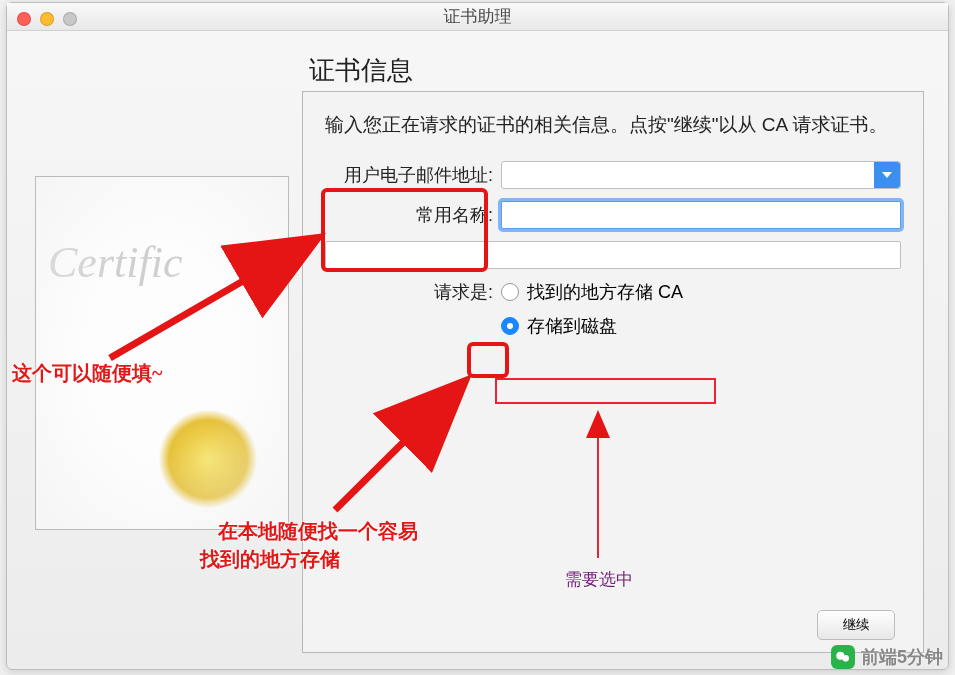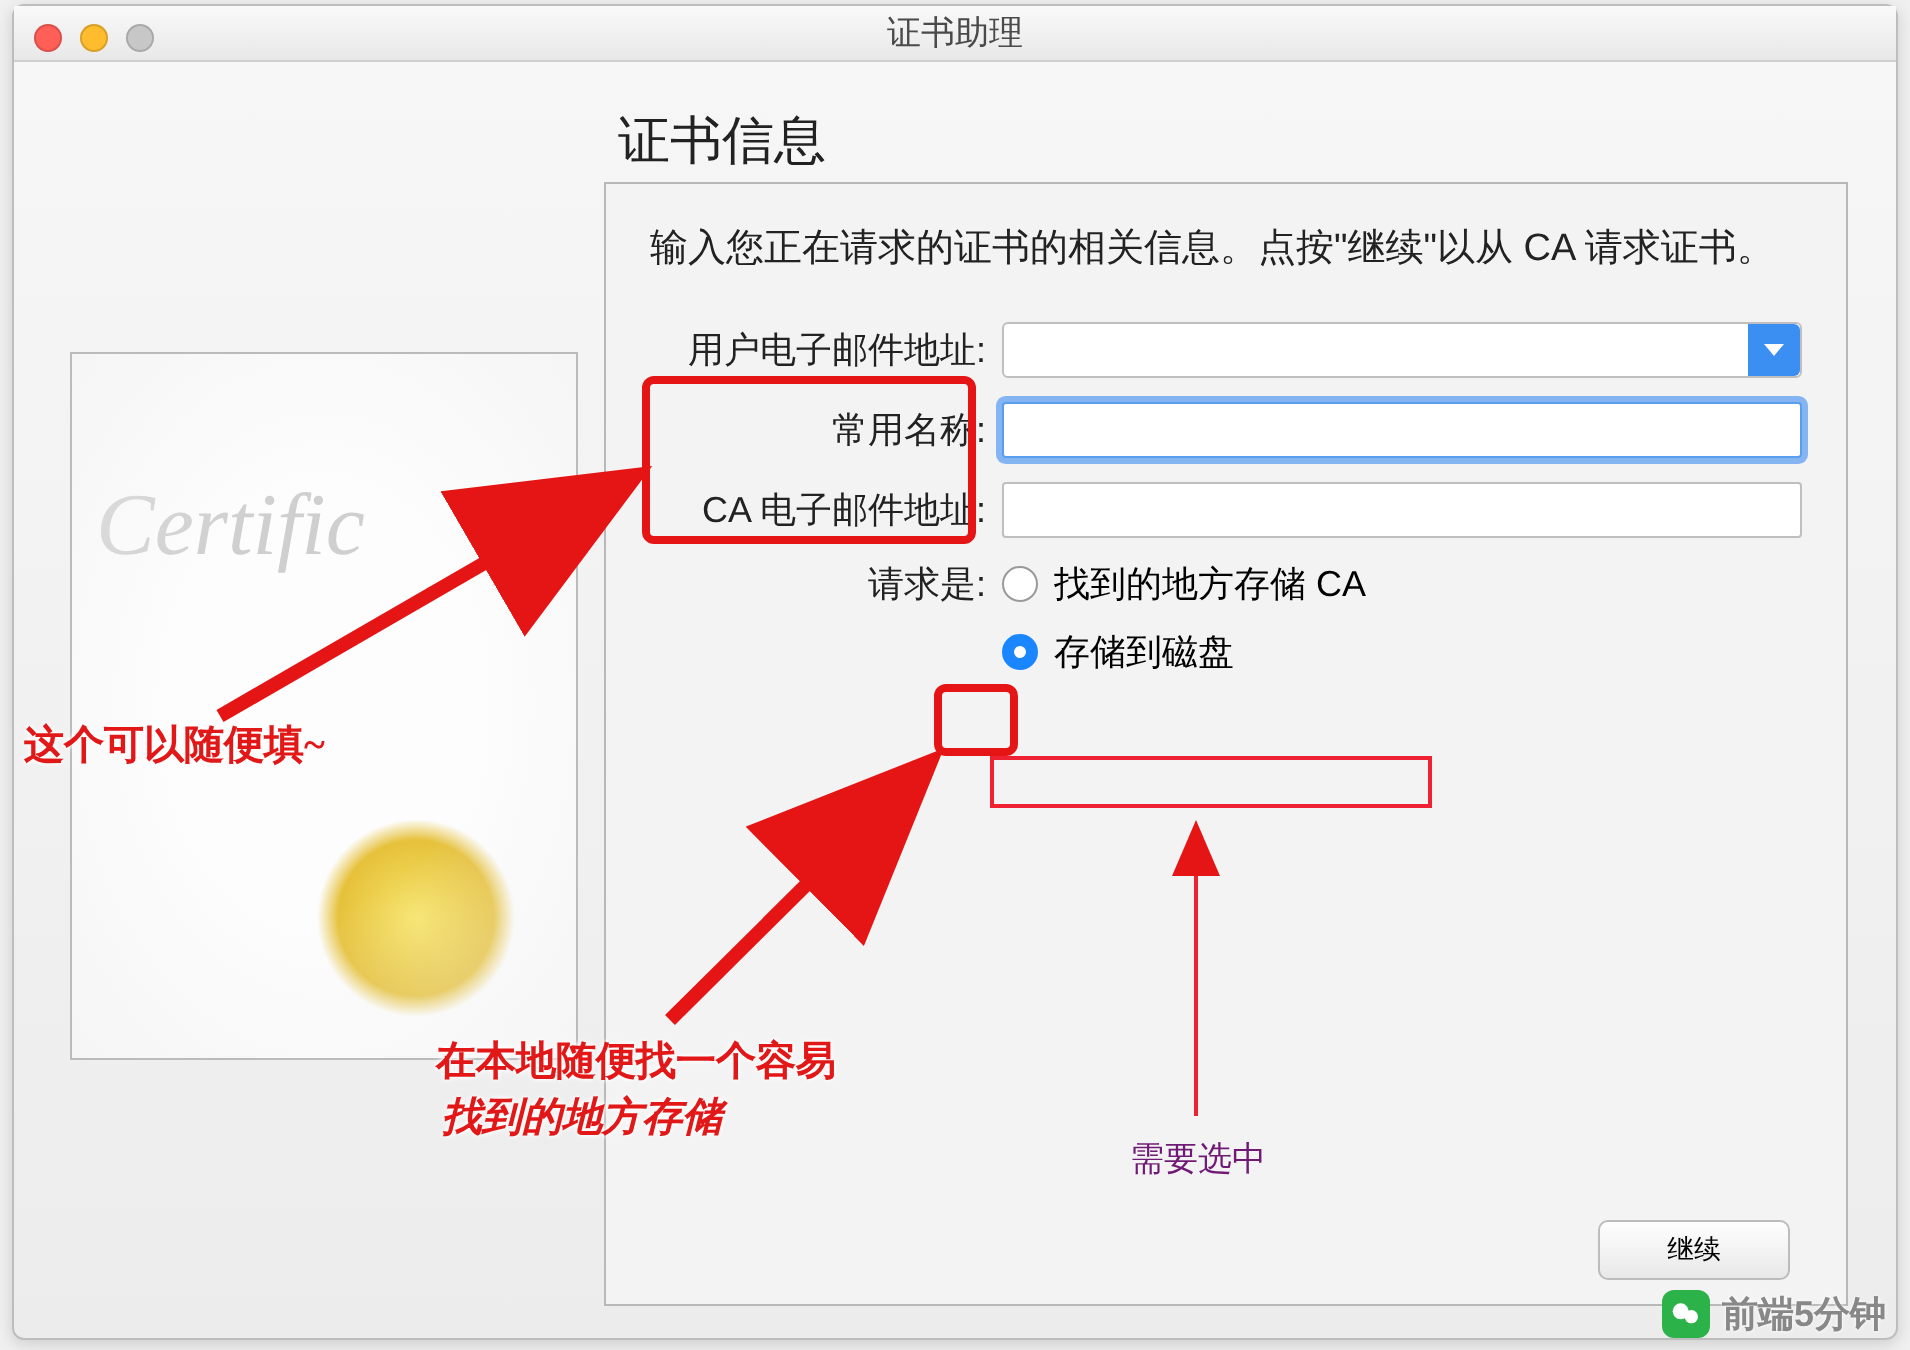--- a/index.html
+++ b/index.html
@@ -77,21 +77,21 @@
   }
   .textin.focus { box-shadow: 0 0 0 3px rgba(84,152,240,.7); border-color:#5a9ef0; }
   .radio-row { display:flex; align-items:center; height:34px; }
   .radio-row .pad { width:176px; }
   .radio { width:18px; height:18px; border:1px solid #999; border-radius:50%; background:#fff; margin-right:8px; display:inline-flex; align-items:center; justify-content:center; }
   .radio.checked { background:#1a86ff; border-color:#1a86ff; }
   .radio.checked::after { content:""; width:6px; height:6px; background:#fff; border-radius:50%; }
   .check { width:18px; height:18px; border:1px solid #999; background:#fff; border-radius:3px; margin-right:8px; display:inline-block; vertical-align:middle; }
   .continue-btn {
     position:absolute; right:28px; bottom:12px;
-    width:96px; height:30px; border:1px solid #bcbcbc; border-radius:5px;
+    width:78px; height:30px; border:1px solid #bcbcbc; border-radius:5px;
     background:linear-gradient(#fefefe,#e8e8e8);
   }
 
   
   .anno { position:absolute; pointer-events:none; }
   .red-box { border:4px solid #e51515; border-radius:6px; }
   .red-box-thin { border:2px solid #e23; }
   .anno-text { color:#e21818; font-weight:bold; font-size:20px; line-height:1.35; text-shadow:0 0 2px #fff,0 0 3px #fff; }
   .anno-sub { color:#701a75; font-size:17px; }
   svg.arrow { position:absolute; overflow:visible; pointer-events:none; }
@@ -139,21 +139,20 @@
         </div>
 
         <div class="row">
           <div class="lbl">常用名称:</div>
           <div class="field">
             <input class="textin focus" value="" style="">
           </div>
         </div>
 
         <div class="row">
-          <div class="lbl">CA 电子邮件地址:</div>
           <div class="field">
             <input class="textin" value="" style="">
           </div>
         </div>
 
         <div class="radio-row">
           <div class="pad lbl">请求是:</div>
           <span class="radio"></span>
           <span>找到的地方存储 CA</span>
         </div>
@@ -168,21 +167,21 @@
     </div>
   </div>
 </div>
 
 <div class="anno red-box" style="left:321px; top:188px; width:167px; height:84px;"></div>
 <div class="anno red-box" style="left:467px; top:342px; width:42px; height:36px;"></div>
 <div class="anno red-box-thin" style="left:495px; top:378px; width:221px; height:26px;"></div>
 
 <div class="anno anno-text" style="left:12px; top:360px;font-family:Liberation Serif, serif;">这个可以随便填~</div>
 <div class="anno anno-text" style="left:218px; top:518px;">在本地随便找一个容易</div>
-<div class="anno anno-text" style="left:221px; top:546px;font-style:italic;">找到的地方存储</div>
+<div class="anno anno-text" style="left:200px; top:546px;">找到的地方存储</div>
 <div class="anno anno-sub" style="left:565px; top:568px;">需要选中</div>
 
 <svg class="arrow" style="left:0; top:0;" width="955" height="675">
   <defs>
     <marker id="ah" markerWidth="14" markerHeight="12" refX="12" refY="6" orient="auto">
       <path d="M0,0 L14,6 L0,12 Z" fill="#e51515"></path>
     </marker>
   </defs>
   <line x1="110" y1="358" x2="314" y2="240" stroke="#e51515" stroke-width="7" marker-end="url(#ah)"></line>
   <line x1="335" y1="510" x2="462" y2="384" stroke="#e51515" stroke-width="7" marker-end="url(#ah)"></line>

